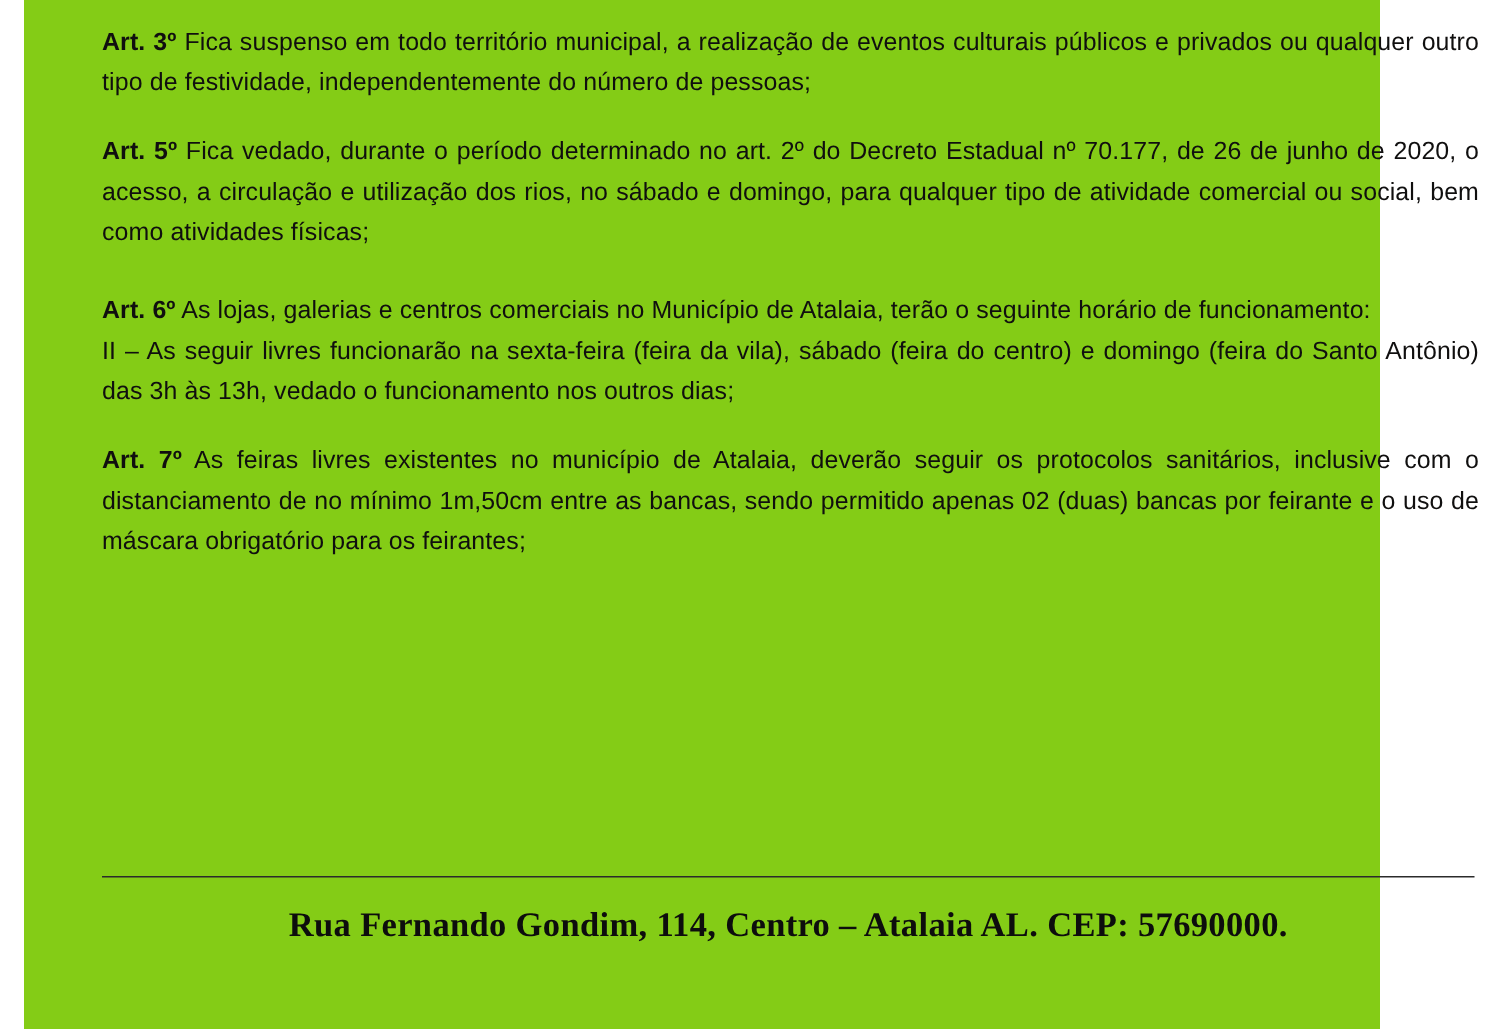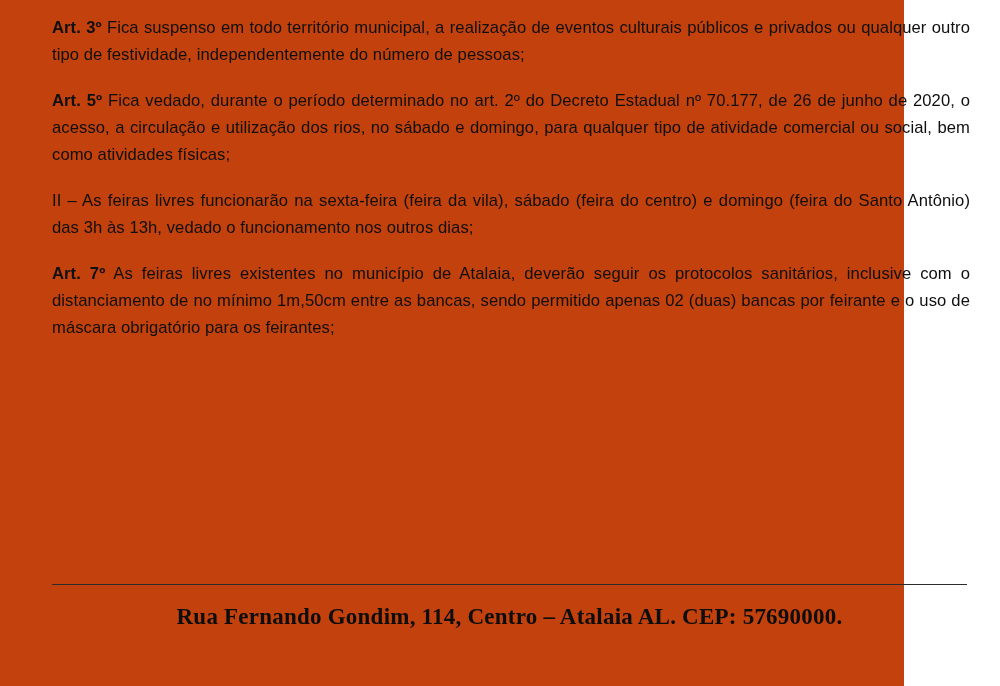--- a/index.html
+++ b/index.html
@@ -13,21 +13,22 @@
     font-family: "Liberation Sans", sans-serif;
     color: #000000;
     overflow: hidden;
   }
   .page {
     position: relative;
     width: 904px;
     height: 686px;
     box-sizing: border-box;
     padding: 14px 30px 0 52px;
-    background: #c2410c;
+    background: #84cc16;
+    margin-left: 16px;
   }
   .doc-body {
     width: 918px;
   }
   .para {
     font-size: 16.6px;
     line-height: 1.63;
     text-align: justify;
     text-justify: inter-word;
     margin: 0 0 19px 0;
@@ -68,23 +69,24 @@
 <body>
 
 <div class="page">
   <div class="doc-body">
 
     <p class="para"><span class="art-label">Art. 3º</span><span> Fica suspenso em todo território municipal, a realização de eventos culturais públicos e privados ou qualquer outro tipo de festividade, independentemente do número de pessoas;</span></p>
 
 
     <p class="para"><span class="art-label">Art. 5º</span><span> Fica vedado, durante o período determinado no art. 2º do Decreto Estadual nº 70.177, de 26 de junho de 2020, o acesso, a circulação e utilização dos rios, no sábado e domingo, para qualquer tipo de atividade comercial ou social, bem como atividades físicas;</span></p>
 
+    <p class="para tight gap-before"><span class="art-label">Art. 6º</span><span> As lojas, galerias e centros comerciais no Município de Atalaia, terão o seguinte horário de funcionamento:</span></p>
 
 
-    <p class="para">II – As feiras livres funcionarão na sexta-feira (feira da vila), sábado (feira do centro) e domingo (feira do Santo Antônio) das 3h às 13h, vedado o funcionamento nos outros dias;</p>
+    <p class="para">II – As seguir livres funcionarão na sexta-feira (feira da vila), sábado (feira do centro) e domingo (feira do Santo Antônio) das 3h às 13h, vedado o funcionamento nos outros dias;</p>
 
     <p class="para"><span class="art-label">Art. 7º</span><span> As feiras livres existentes no município de Atalaia, deverão seguir os protocolos sanitários, inclusive com o distanciamento de no mínimo 1m,50cm entre as bancas, sendo permitido apenas 02 (duas) bancas por feirante e o uso de máscara obrigatório para os feirantes;</span></p>
 
   </div>
 
   <div class="footer-rule"></div>
   <div class="footer-text">Rua Fernando Gondim, 114, Centro – Atalaia AL. CEP: 57690000.</div>
 </div>
 
 </body></html>

